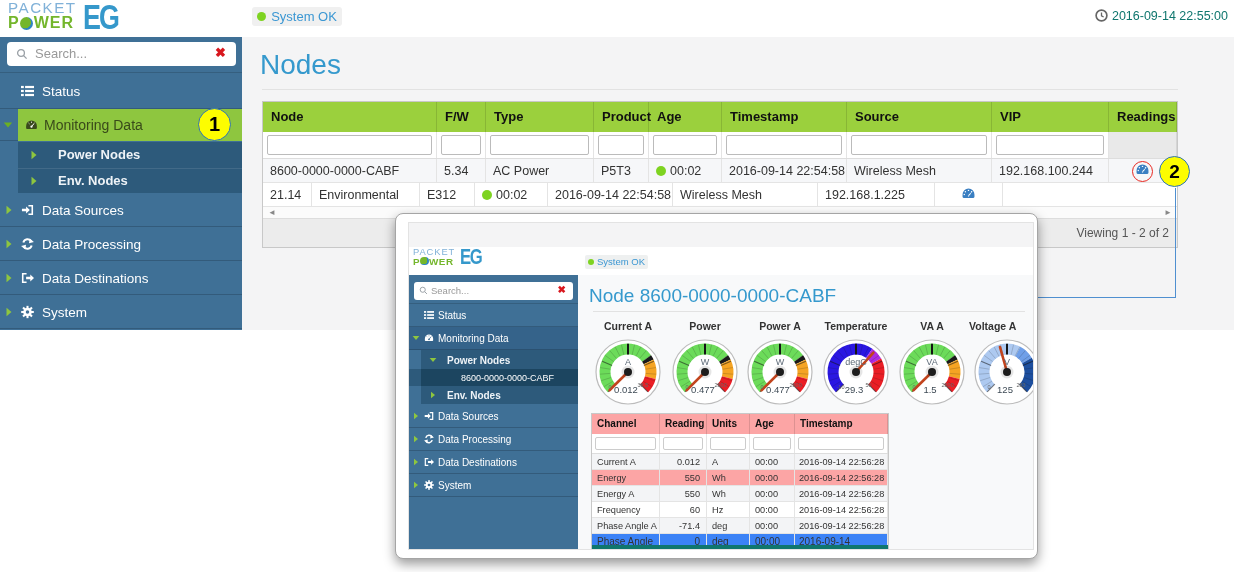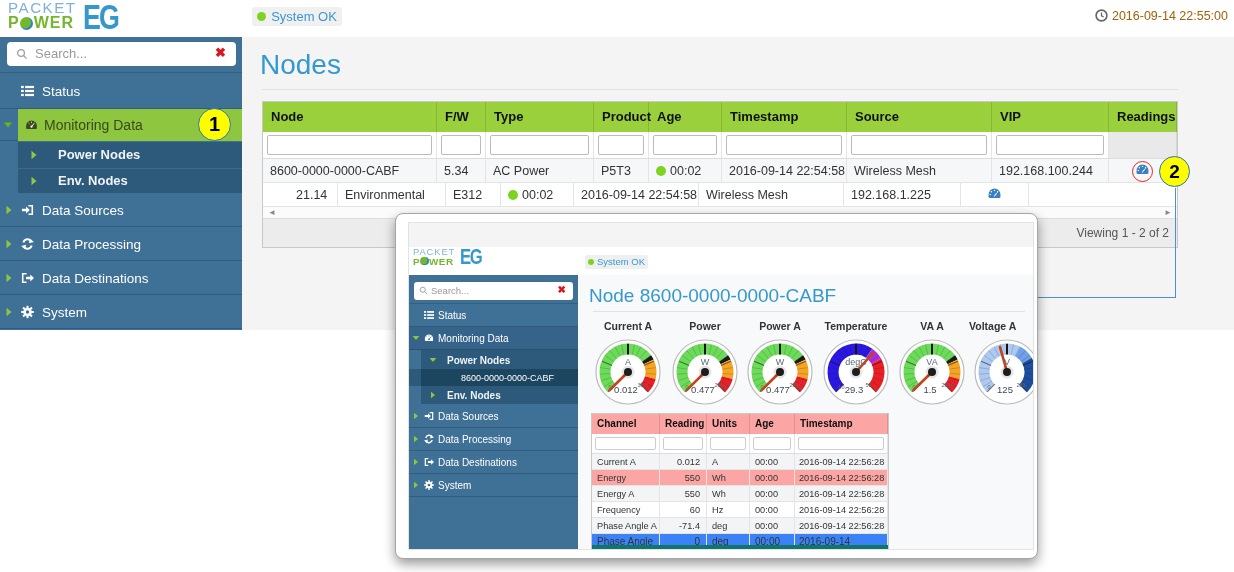--- a/index.html
+++ b/index.html
@@ -7,21 +7,21 @@
 <body>
 
 <div class="a" style="left:242px;top:37px;width:992px;height:293px;background:#f4f4f5"></div>
 
 <div class="a" style="left:8px;top:3px;width:120.0px;height:30.0px">
 <div class="a" style="left:0;top:-3.0px;font-size:15.2px;letter-spacing:1.5px;color:#80b1d8;transform:scaleY(0.92);transform-origin:top left">PACKET</div>
 <div class="a" style="left:0;top:11.0px;font-size:16.0px;letter-spacing:1.0px;color:#74b62c;font-weight:bold;display:flex;align-items:center">P<span style="display:inline-block;width:13.0px;height:13.0px;border-radius:50%;background:radial-gradient(circle at 38% 42%, #74b62c 52%, #2e86c1 56%);margin:0 0.5px"></span>WER</div>
 <div class="a" style="left:75.0px;top:-6.0px;font-size:34.0px;font-weight:800;color:#3598cb;letter-spacing:-2.5px;transform:scale(0.79,1.02);transform-origin:top left">EG</div>
 </div>
 <div class="a" style="left:252px;top:7px;width:90px;height:19px;background:#f0f0f0;border-radius:3px;font-size:13px;color:#3b97d3;line-height:19px;text-align:center"><span style="display:inline-block;width:9px;height:9px;border-radius:50%;background:#7ed321;margin-right:5px"></span>System OK</div>
-<div class="a" style="right:6px;top:9px;font-size:12.5px;color:#a16207"><span style="vertical-align:-2px;display:inline-block;line-height:0"><svg width="13" height="13" viewBox="0 0 14 14">
+<div class="a" style="right:6px;top:9px;font-size:12.5px;color:#0f766e"><span style="vertical-align:-2px;display:inline-block;line-height:0"><svg width="13" height="13" viewBox="0 0 14 14">
         <circle cx="7" cy="7" r="5.8" fill="none" stroke="#666" stroke-width="1.8"></circle>
         <path d="M7 3.8 L7 7.3 L9.3 8.6" fill="none" stroke="#666" stroke-width="1.4"></path>
       </svg></span> 2016-09-14 22:55:00</div>
 
 <div class="a" style="left:0;top:37px;width:242px;height:293px;background:#3f7096">
 <div class="a" style="left:7px;top:5px;width:229px;height:24px;background:#fff;border-radius:4px;">
 <span class="a" style="left:9px;top:6px;line-height:0"><svg width="12" height="12" viewBox="0 0 12 12">
           <circle cx="5" cy="5" r="3.4" fill="none" stroke="#9aa0a6" stroke-width="1.3"></circle>
           <line x1="7.6" y1="7.6" x2="10.6" y2="10.6" stroke="#9aa0a6" stroke-width="1.3"></line>
         </svg></span>
@@ -188,21 +188,21 @@
             <circle cx="3.6" cy="4" r="0.8"></circle>
             <circle cx="10.4" cy="4" r="0.8"></circle>
             <circle cx="2.4" cy="7.2" r="0.8"></circle>
           </g>
           <path d="M6.5 8.0 L10.6 4.2 L7.9 9.0 Z" fill="#fff"></path>
           <circle cx="7" cy="8.6" r="1.3" fill="#3a7fc2"></circle>
           <circle cx="7" cy="8.6" r="0.7" fill="#fff"></circle>
         </svg></div>
     </div>
 <div style="display:flex;height:24px;background:#fff;font-size:12.5px;color:#333;line-height:24px;border-bottom:1px solid #e4e4e4">
-      <div style="width:49px;border-right:1px solid #e4e4e4;padding-left:7px;overflow:hidden;margin-left:26px;" class="cell">21.14</div>
+      <div style="width:49px;border-right:1px solid #e4e4e4;padding-left:7px;overflow:hidden;" class="cell">21.14</div>
       <div style="width:108px;border-right:1px solid #e4e4e4;padding-left:7px;overflow:hidden;" class="cell">Environmental</div>
       <div style="width:55px;border-right:1px solid #e4e4e4;padding-left:7px;overflow:hidden;" class="cell">E312</div>
       <div style="width:73px;border-right:1px solid #e4e4e4;padding-left:7px;overflow:hidden;" class="cell"><span style="display:inline-block;width:10px;height:10px;border-radius:50%;background:#7ed321;vertical-align:-1px;margin-right:4px"></span>00:02</div>
       <div style="width:125px;border-right:1px solid #e4e4e4;padding-left:7px;overflow:hidden;" class="cell">2016-09-14 22:54:58</div>
       <div style="width:145px;border-right:1px solid #e4e4e4;padding-left:7px;overflow:hidden;" class="cell">Wireless Mesh</div>
       <div style="width:117px;border-right:1px solid #e4e4e4;padding-left:7px;overflow:hidden;" class="cell">192.168.1.225</div>
       <div style="width:68px;border-right:1px solid #e4e4e4;padding-left:7px;overflow:hidden;text-align:center;padding-left:0;" class="cell"><svg width="13" height="11" viewBox="0 0 14 12">
           <path d="M7 0.5 A6.5 6.5 0 0 1 13.5 7 L13.5 9.6 A1.2 1.2 0 0 1 12.3 10.8 L1.7 10.8 A1.2 1.2 0 0 1 0.5 9.6 L0.5 7 A6.5 6.5 0 0 1 7 0.5 Z" fill="#3a7fc2"></path>
           <g fill="#fff">
             <circle cx="7" cy="2.6" r="0.8"></circle>

